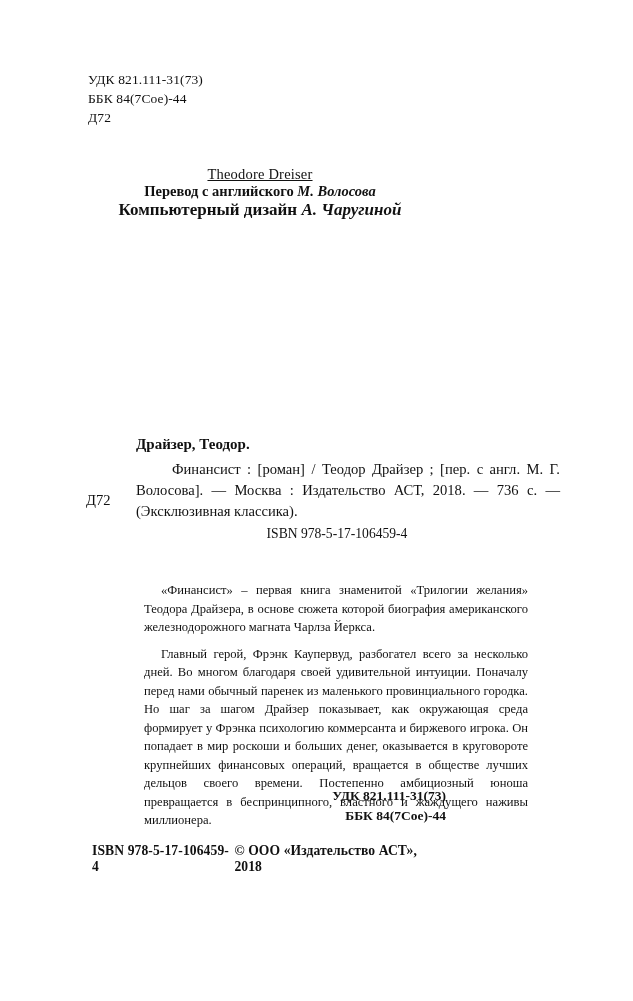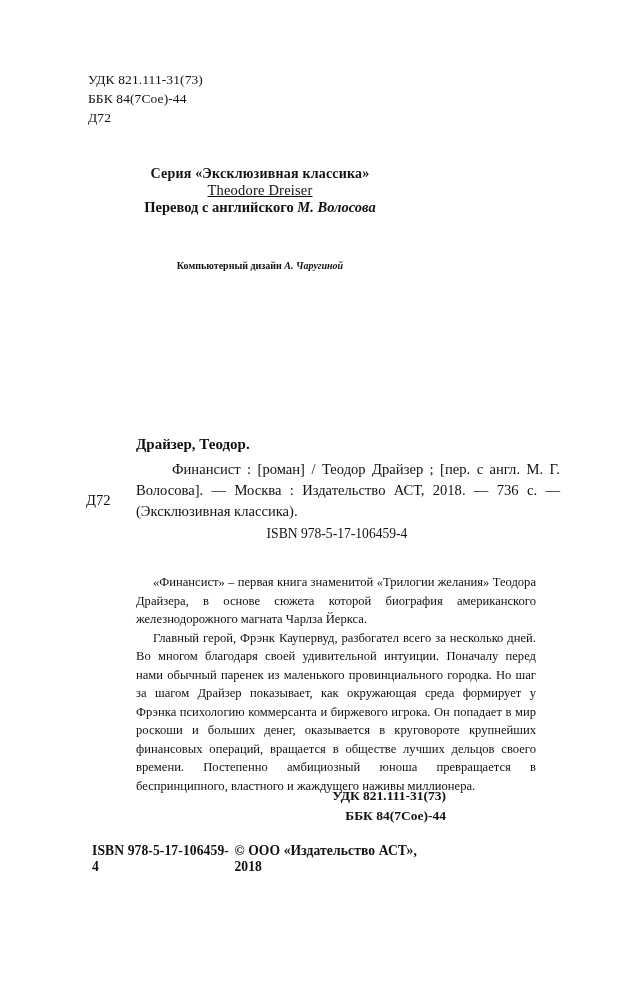--- a/index.html
+++ b/index.html
@@ -61,23 +61,22 @@
     letter-spacing: 0.6px;
     margin-bottom: 24px;
   }
   .translator {
     font-size: 14.5px;
     font-weight: bold;
     margin-bottom: 25px;
   }
   .translator i, .designer i { font-style: italic; }
   .designer {
-    font-size: 10px;
+    font-size: 17px;
     font-weight: bold;
-    margin-top: 44px;
   }
 
   
   .record {
     position: absolute;
     left: 136px;
     top: 436px;
     width: 424px;
   }
   .record-author {
@@ -109,21 +108,21 @@
   .annotation {
     position: absolute;
     left: 136px;
     top: 573px;
     width: 400px;
     font-size: 12.6px;
     line-height: 1.47;
     text-align: justify;
   }
   .annotation p {
-    margin: 0;
+    margin: 8px;
     text-indent: 17px;
     hyphens: manual;
   }
 
   
   .udk-bottom {
     position: absolute;
     right: 74px;
     top: 786px;
     text-align: right;
@@ -152,21 +151,20 @@
 
 <div class="page">
 
   <div class="udk-block">
     <div>УДК 821.111-31(73)</div>
     <div>ББК 84(7Сое)-44</div>
     <div>Д72</div>
   </div>
 
   <div class="center-block">
-    <div class="line series">Серия «Эксклюзивная классика»</div>
     <div class="line author-en">Theodore Dreiser</div>
     <div class="line translator">
       <span>Перевод с английского </span><i>М. Волосова</i>
     </div>
     <div class="line designer">
       <span>Компьютерный дизайн </span><i>А. Чаругиной</i>
     </div>
   </div>
 
   <div class="record">

